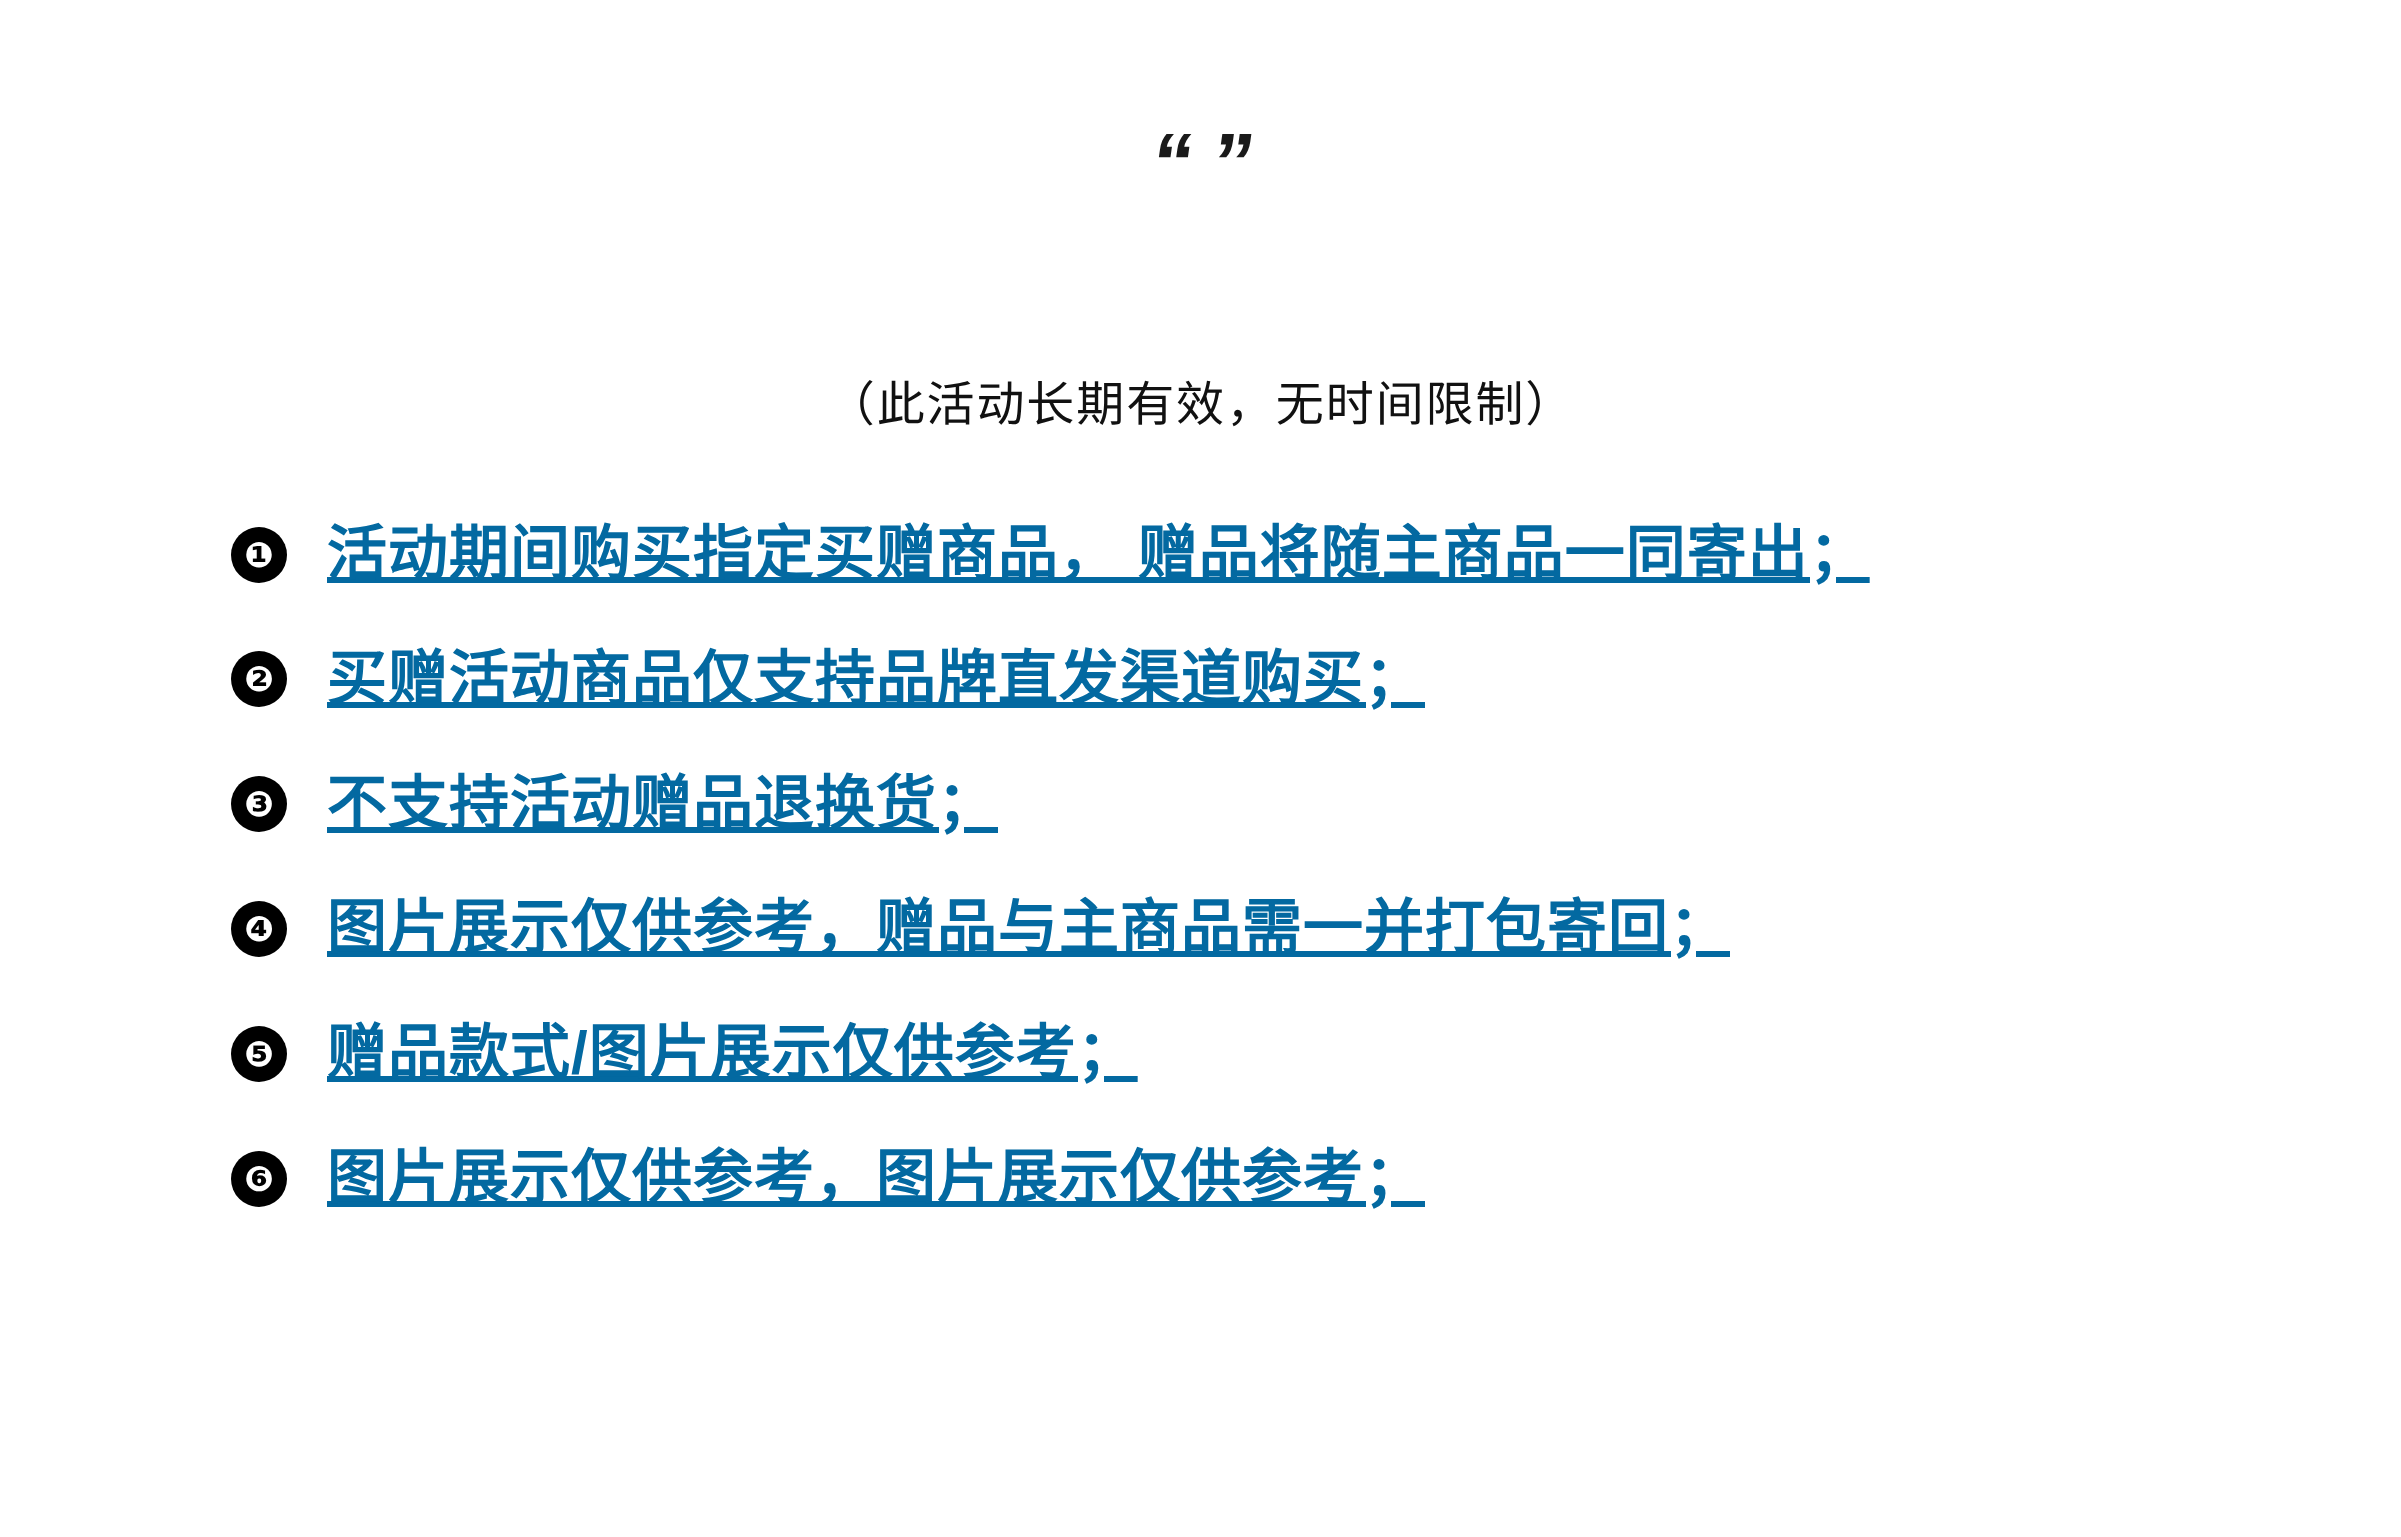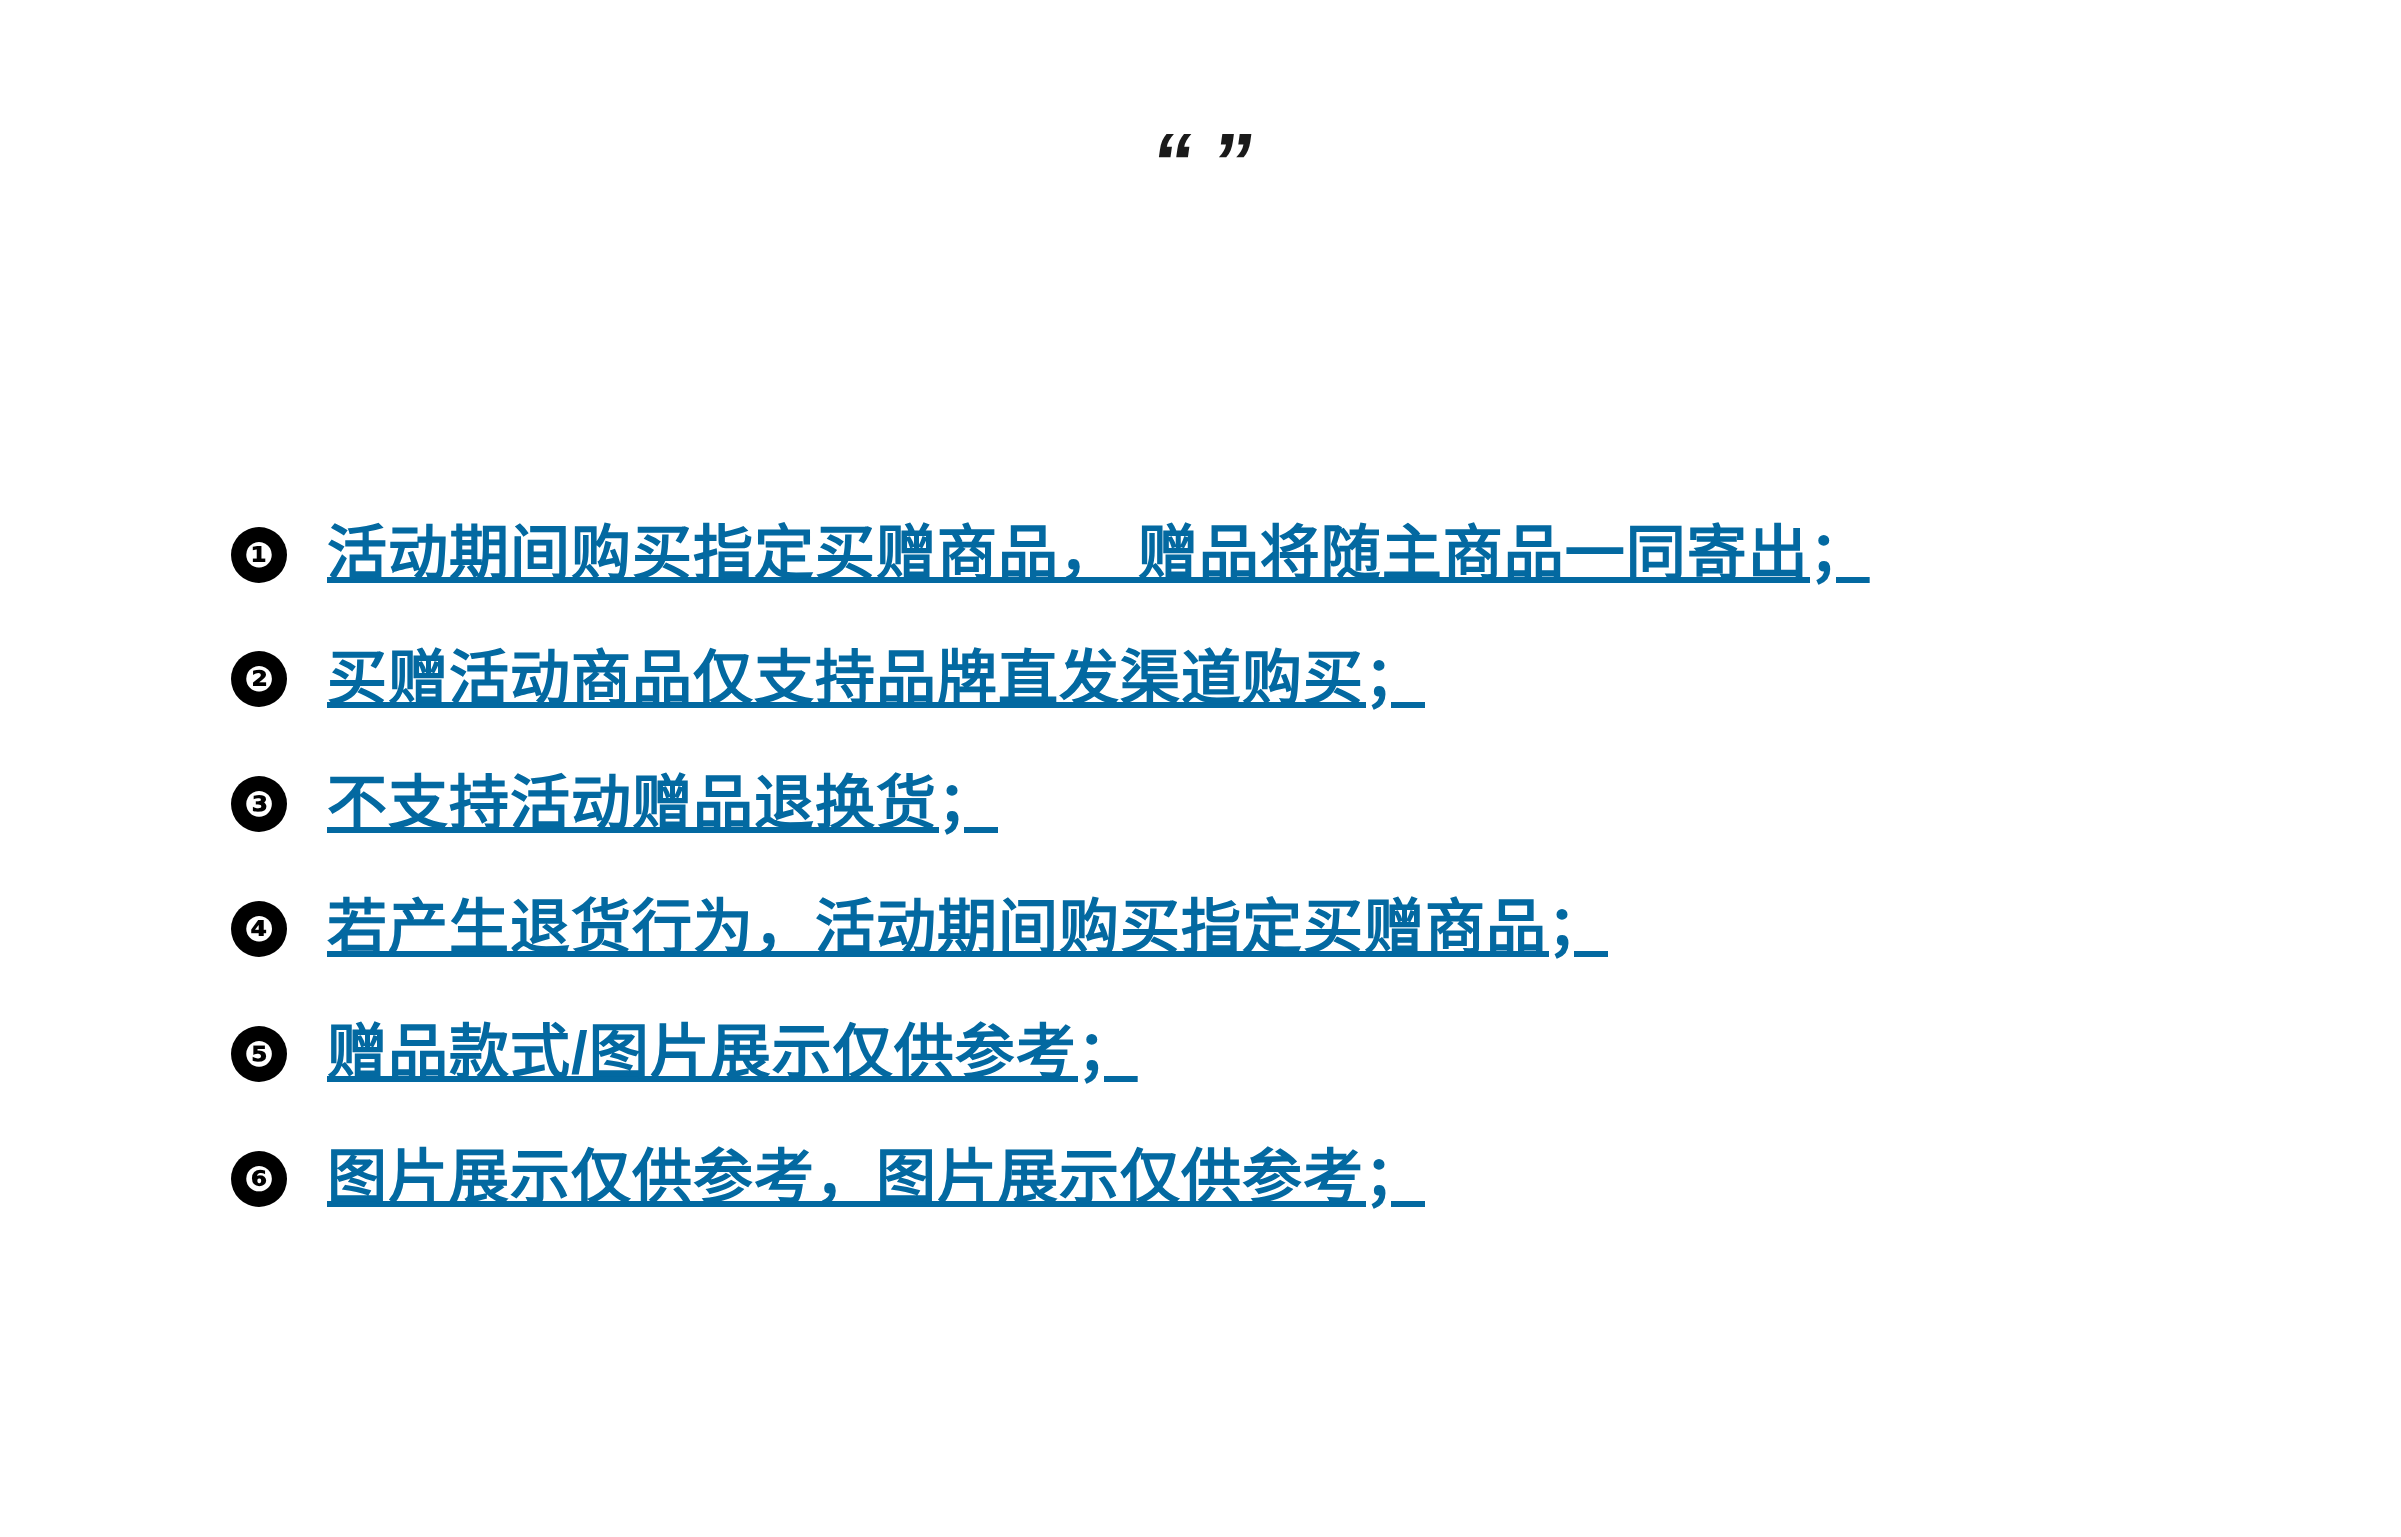--- a/index.html
+++ b/index.html
@@ -122,41 +122,42 @@
 
 <div class="page">
 
   <div class="title-block">
     <div class="title-row">
       <span class="quote left">“</span>
       <span class="quote right">”</span>
     </div>
   </div>
 
+  <div class="subtitle">（此活动长期有效，无时间限制）</div>
 
   <div class="list">
 
     <div class="list-item">
       <span class="bullet">❶</span>
       <span class="item-text">活动期间购买指定买赠商品， 赠品将随主商品一同寄出；</span>
     </div>
 
     <div class="list-item">
       <span class="bullet">❷</span>
       <span class="item-text">买赠活动商品仅支持品牌直发渠道购买；</span>
     </div>
 
     <div class="list-item">
       <span class="bullet">❸</span>
       <span class="item-text">不支持活动赠品退换货；</span>
     </div>
 
     <div class="list-item">
       <span class="bullet">❹</span>
-      <span class="item-text">若产生退货行为，活动期间购买指定买赠商品；</span>
+      <span class="item-text">图片展示仅供参考，赠品与主商品需一并打包寄回；</span>
     </div>
 
     <div class="list-item">
       <span class="bullet">❺</span>
       <span class="item-text">赠品款式/图片展示仅供参考；</span>
     </div>
 
     <div class="list-item">
       <span class="bullet">❻</span>
       <span class="item-text">图片展示仅供参考，图片展示仅供参考；</span>

